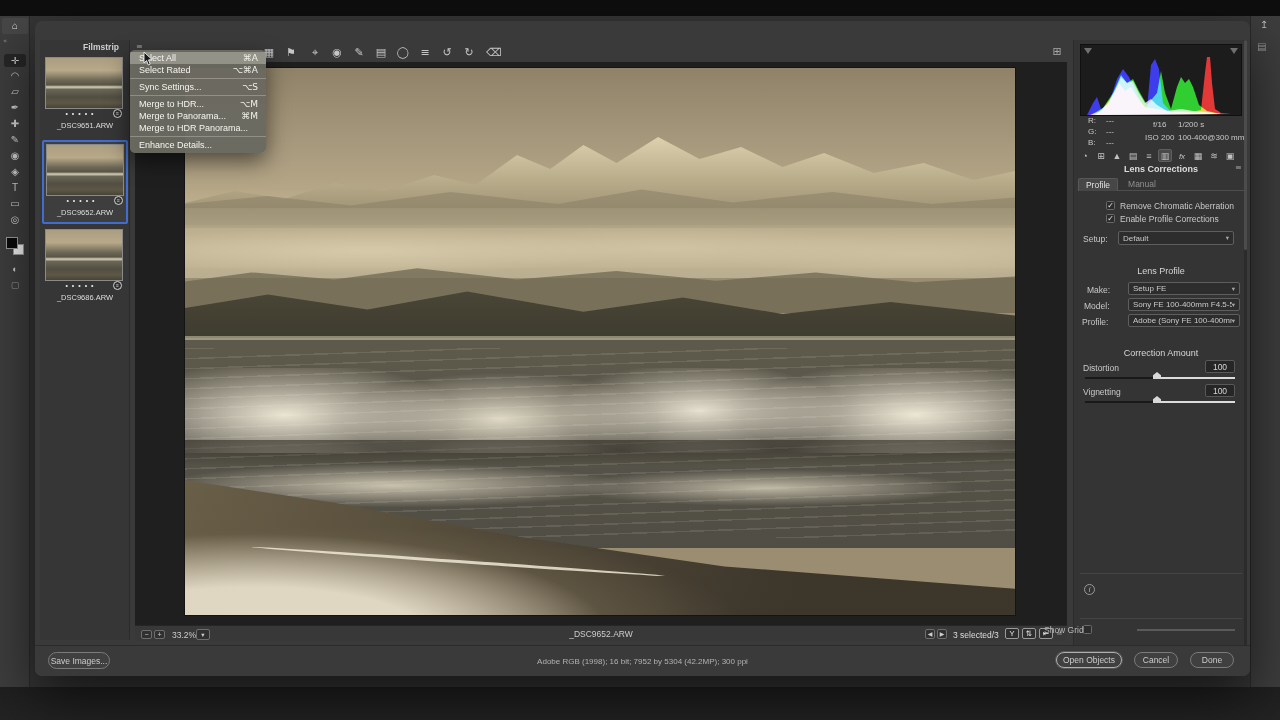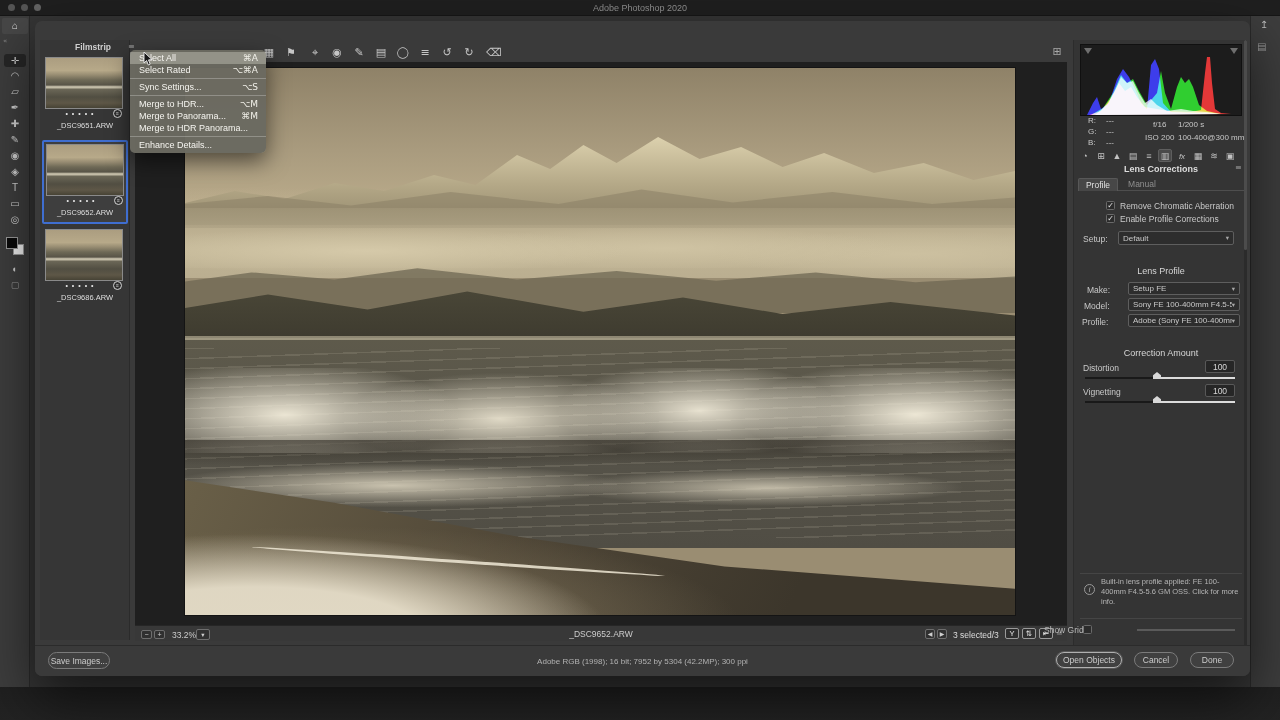--- a/index.html
+++ b/index.html
@@ -72,26 +72,20 @@
   .mi .sc{margin-left:auto;color:#f0efe8;font-family:"DejaVu Sans",sans-serif}
   .mi-hl{background:rgba(235,235,225,.32)}
   .msep{height:1px;background:rgba(255,255,255,.25);margin:2px 0}
   .hsvg path{mix-blend-mode:screen}
 </style>
 </head>
 <body>
 
 <div class="screen">
 
-  <div class="a ps-titlebar">
-    <div class="a light" style="left:8px;top:4px"></div>
-    <div class="a light" style="left:21px;top:4px"></div>
-    <div class="a light" style="left:34px;top:4px;background:#636363"></div>
-    <div class="t-title">Adobe Photoshop 2020</div>
-  </div>
 
   <div class="a ps-win"></div>
 
   <div class="a ps-strip" style="left:0;border-right:1px solid #2a2a2a">
     <div class="a" style="left:2px;top:2px;width:26px;height:16px;background:#474747;border-radius:2px;text-align:center;font-size:10px;line-height:16px;color:#e0e0e0">⌂</div>
     <div class="a ico" style="left:3px;top:22px;font-size:7px;color:#8a8a8a">«</div>
     <div class="a tool tool-active" style="left:4px;top:38px;height:13px;line-height:13px">✛</div>
     <div class="a tool" style="left:4px;top:54px">◠</div>
     <div class="a tool" style="left:4px;top:70px">▱</div>
     <div class="a tool" style="left:4px;top:86px">✒</div>
@@ -123,21 +117,21 @@
     <div class="a ico" style="left:317px;top:26px;width:14px;font-size:11px">✎</div>
     <div class="a ico" style="left:339px;top:26px;width:14px;font-size:11px">▤</div>
     <div class="a ico" style="left:361px;top:26px;width:14px;font-size:11px">◯</div>
     <div class="a ico" style="left:383px;top:26px;width:14px;font-size:11px">≡</div>
     <div class="a ico" style="left:405px;top:26px;width:14px;font-size:11px">↺</div>
     <div class="a ico" style="left:427px;top:26px;width:14px;font-size:11px">↻</div>
     <div class="a ico" style="left:451px;top:26px;width:14px;font-size:11px">⌫</div>
     <div class="a ico" style="left:1015px;top:25px;width:14px;font-size:11px;color:#a8a8a8">⊞</div>
 
     <div class="a fs">
-      <div class="a" style="left:8px;top:0;width:90px;height:14px">
+      <div class="a" style="left:16px;top:0;width:90px;height:14px">
         <div class="fs-h">Filmstrip</div>
         <div class="a ico" style="left:80px;top:3px;font-size:8px;color:#a8a8a8">≡</div>
       </div>
 
       <div class="a cell" style="top:14px">
         <div class="a timg" style="left:3px;top:3px;width:78px;height:52px">
             <div class="thumb-art"></div>
           </div>
         <div class="a dots" style="left:6px;top:56px;width:64px">• • • • •</div>
         <div class="a badge" style="left:71px;top:55px">≡</div>
@@ -280,21 +274,20 @@
     <div class="a track" style="left:1050px;top:356px;width:150px"></div>
     <div class="a sthumb" style="left:1118px;top:351px"></div>
 
     <div class="a lbl" style="left:1048px;top:366px">Vignetting</div>
     <div class="a vbox" style="left:1170px;top:363px;width:30px;height:13px">100</div>
     <div class="a track" style="left:1050px;top:380px;width:150px"></div>
     <div class="a sthumb" style="left:1118px;top:375px"></div>
 
     <div class="a sep-h" style="left:1045px;top:552px;width:162px"></div>
     <div class="a icirc" style="left:1049px;top:563px">i</div>
-    <div class="a note" style="left:1066px;top:556px;width:140px">Built-in lens profile applied: FE 100-400mm F4.5-5.6 GM OSS.  Click for more info.</div>
     <div class="a sep-h" style="left:1045px;top:597px;width:162px"></div>
 
     <div class="a cb" style="left:1048px;top:604px;color:transparent"></div>
     <div class="a lbl" style="left:1009px;top:604px;color:#b9b9b9">Show Grid</div>
     <div class="a" style="left:1102px;top:608px;width:98px;height:2px;background:#5a5a5a"></div>
 
     <div class="a" style="left:1209px;top:19px;width:3px;height:605px;background:#2b2b2b">
       <div style="position:absolute;left:0;top:0;width:3px;height:210px;background:#4c4c4c;border-radius:2px"></div>
     </div>
 

